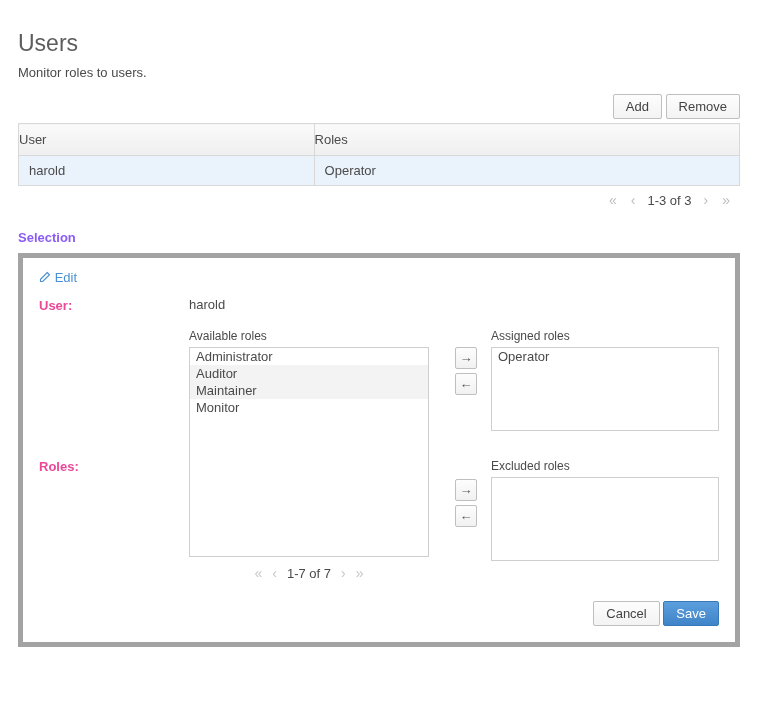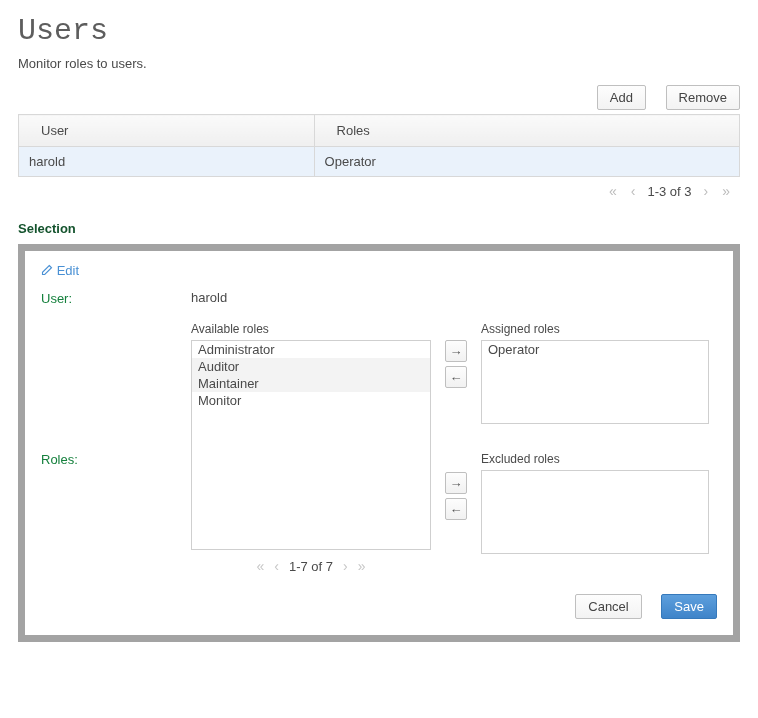--- a/index.html
+++ b/index.html
@@ -5,63 +5,62 @@
   * { box-sizing: border-box; margin: 0; padding: 0; }
   body {
     font-family: -apple-system, BlinkMacSystemFont, "Segoe UI", Helvetica, Arial, sans-serif;
     font-size: 13px;
     color: #4a4a4a;
     background: #fff;
     width: 758px;
     padding: 14px 18px 18px 18px;
   }
   h1 {
-    font-size: 30px;
+    font-size: 23px;
     font-weight: 300;
     color: #5d5d5d;
     margin-bottom: 8px;
-    margin-top: 0;
-    font-family: Liberation Mono, monospace;
+    margin-top: 16px;
   }
   .subtitle {
     font-size: 13px;
     color: #4a4a4a;
     margin-bottom: 14px;
   }
   .toolbar {
     text-align: right;
     margin-bottom: 4px;
   }
   .btn {
     display: inline-block;
     border: 1px solid #bfbfbf;
     background: linear-gradient(#fdfdfd,#f3f3f3);
     color: #444;
     padding: 4px 12px;
     font-size: 13px;
     border-radius: 2px;
     cursor: pointer;
-    margin-left: 16px;
+    margin-left: 0;
   }
   .btn-primary {
     background: linear-gradient(#5d9fdd,#3f84c9);
     border-color: #3679bb;
     color: #fff;
   }
   table.grid {
     width: 100%;
     border-collapse: collapse;
     border: 1px solid #d8d8d8;
   }
   table.grid th {
     text-align: left;
     font-weight: normal;
     background: linear-gradient(#fafafa,#efefef);
     border: 1px solid #d8d8d8;
-    padding: 8px 22px;
+    padding: 8px 0;
     font-size: 13px;
     color: #4a4a4a;
   }
   table.grid td {
     border-left: 1px solid #d8d8d8;
     border-right: 1px solid #d8d8d8;
     padding: 7px 10px;
     font-size: 13px;
     color: #4a4a4a;
   }
@@ -81,54 +80,54 @@
     font-size: 14px;
     cursor: pointer;
     padding: 0 2px;
   }
   .paginator .range {
     font-size: 13px;
   }
   .section-heading {
     font-size: 13px;
     font-weight: 600;
-    color: #14532d;
+    color: #8b5cf6;
     margin-top: 22px;
     margin-bottom: 8px;
   }
   .panel {
-    border: 7px solid #a3a3a3;
+    border: 5px solid #a3a3a3;
     background: #fff;
     padding: 12px 16px 16px 16px;
   }
   .edit-link {
     color: #4990d4;
     font-size: 13px;
     cursor: pointer;
   }
   .edit-link svg { vertical-align: -1px; }
   .form-row {
     display: flex;
     margin-top: 12px;
   }
   .form-label {
     width: 150px;
-    font-weight: 400;
-    color: #15803d;
+    font-weight: 700;
+    color: #ec4899;
     font-size: 13px;
     padding-top: 1px;
   }
   .form-value {
     flex: 1;
     font-size: 13px;
     color: #4a4a4a;
   }
   .roles-area {
     display: flex;
-    gap: 14px;
+    gap: 26px;
     align-items: flex-start;
   }
   .col {
     display: flex;
     flex-direction: column;
   }
   .col-label {
     font-size: 12px;
     color: #4a4a4a;
     margin-bottom: 4px;

